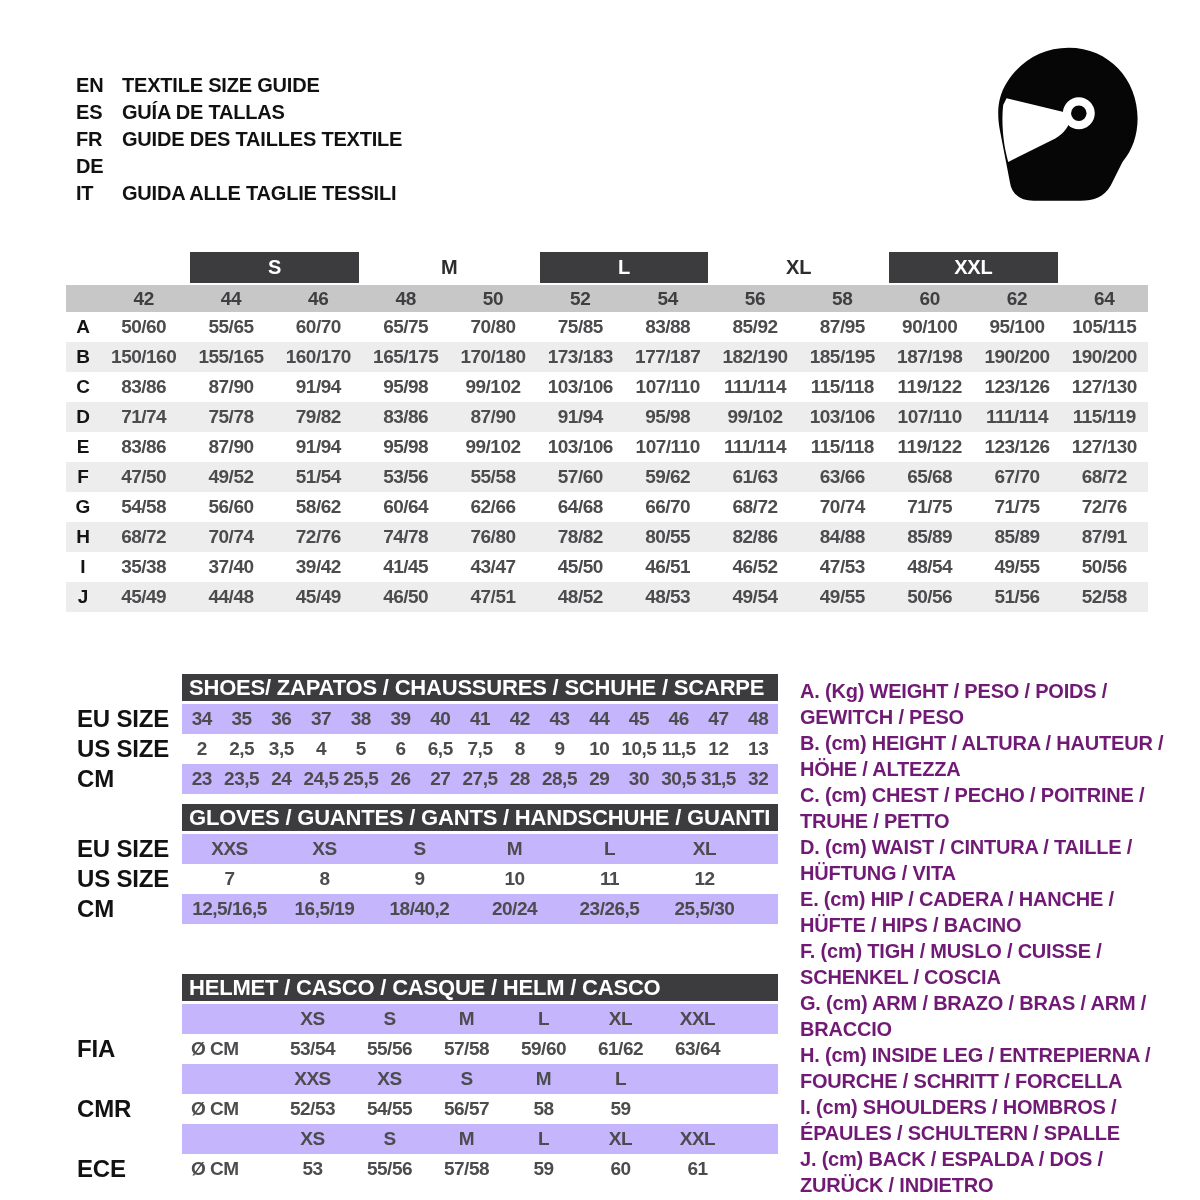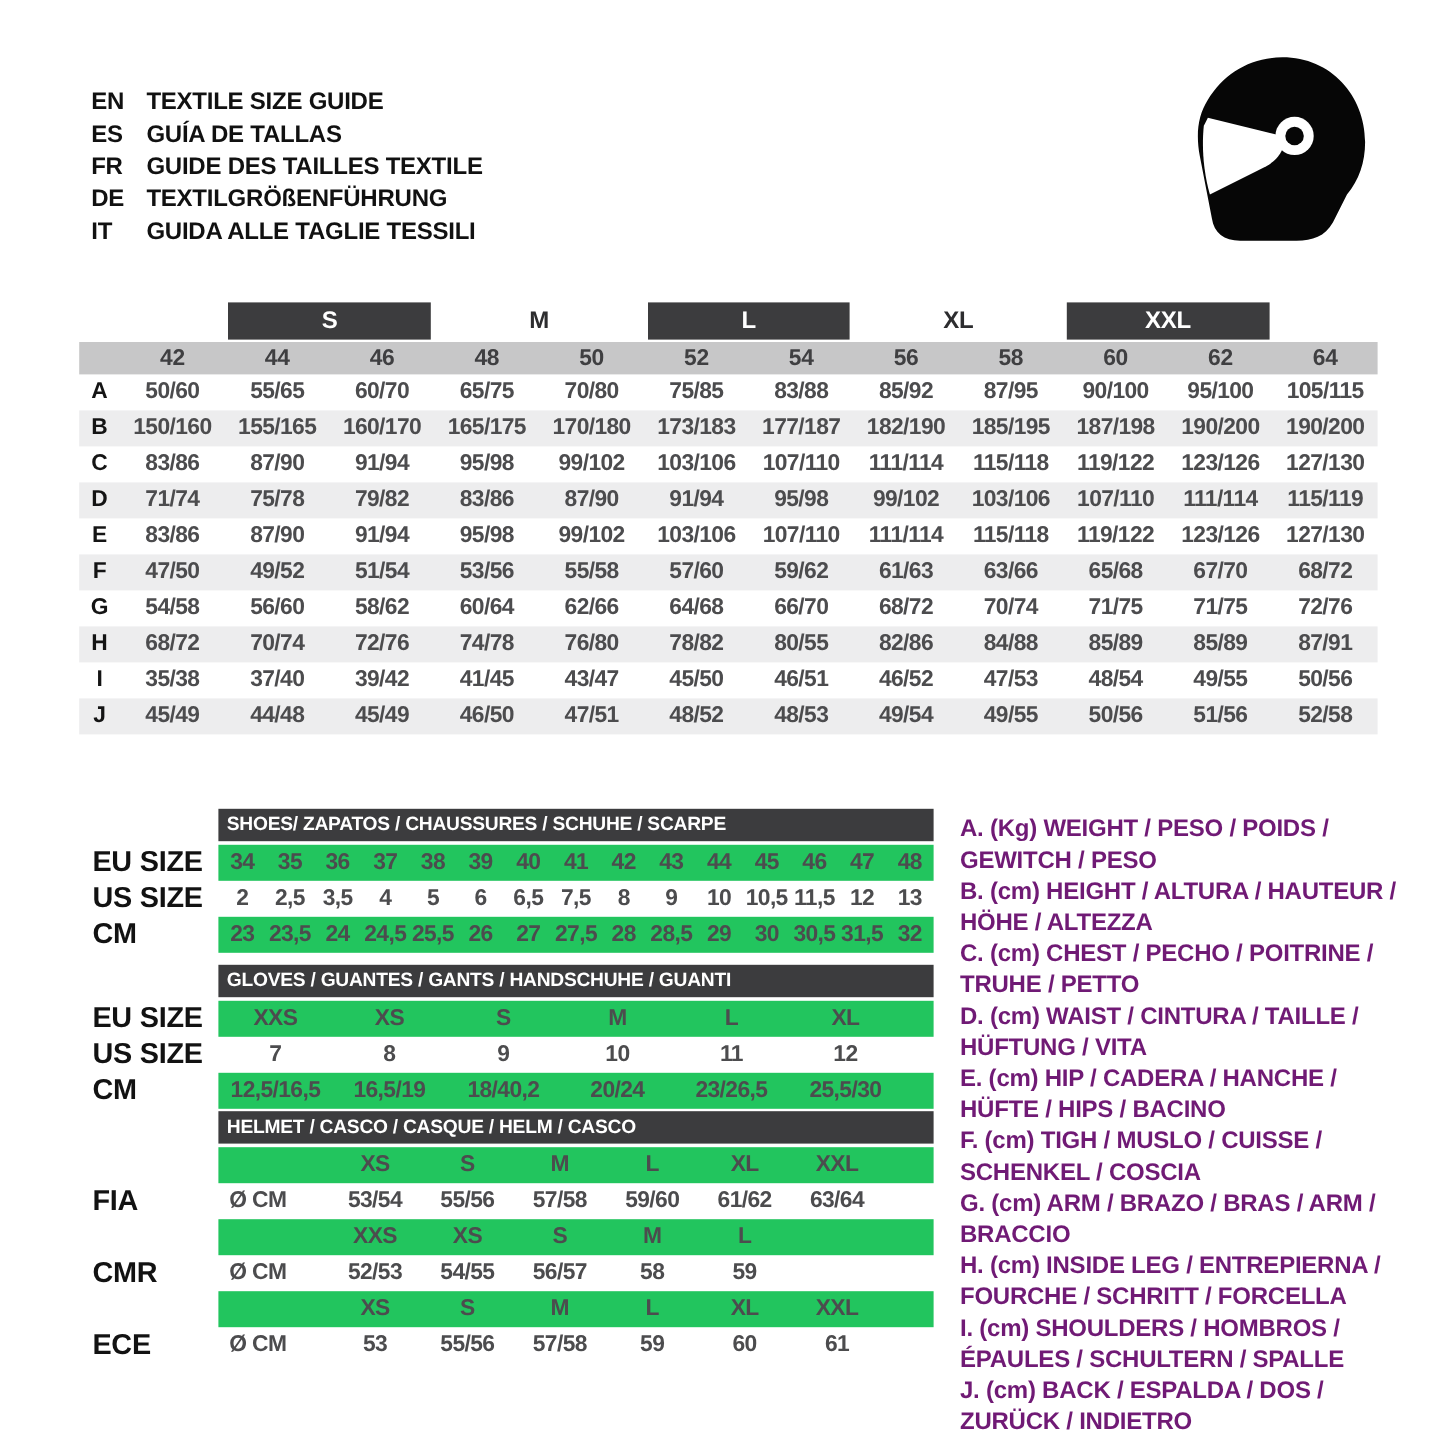--- a/index.html
+++ b/index.html
@@ -22,27 +22,27 @@
   .mt-group.dark{background:#3c3c3e;color:#fff;margin:0 3px;}
   .mt-group.plain{color:#2d2d2f;}
   #mt-band{height:27px;background:#c7c7c8;}
   .mt-num{display:flex;align-items:center;justify-content:center;font-weight:bold;font-size:19px;color:#3f3f41;letter-spacing:-0.3px;}
   .mt-row{height:30px;}
   #mt-rows .mt-row:nth-child(even){background:#ededee;}
   .mt-label{display:flex;align-items:center;justify-content:center;font-weight:bold;font-size:19px;color:#141414;}
   .mt-val{display:flex;align-items:center;justify-content:center;font-weight:bold;font-size:19px;color:#4c4c4e;letter-spacing:-0.5px;white-space:nowrap;}
   
   .sub{position:absolute;left:60px;width:718px;}
-  #shoes-table{top:674px;} #gloves-table{top:804px;} #helmet-table{top:926px;}
-  .sub-title{margin-left:122px;height:27px;background:#3c3c3e;color:#fff;font-weight:bold;font-size:16px;display:flex;align-items:center;padding-left:7px;letter-spacing:-0.2px;white-space:nowrap;text-align:center;}
+  #shoes-table{top:674px;} #gloves-table{top:804px;} #helmet-table{top:974px;}
+  .sub-title{margin-left:122px;height:27px;background:#3c3c3e;color:#fff;font-weight:bold;font-size:22px;display:flex;align-items:center;padding-left:7px;letter-spacing:-0.2px;white-space:nowrap;text-align:center;}
   .sub-body{margin-top:3px;}
   .sub-row{display:flex;height:30px;}
   .sub-label{width:122px;flex:0 0 122px;display:flex;align-items:center;font-weight:bold;font-size:24px;color:#121212;padding-left:17px;box-sizing:border-box;letter-spacing:-0.2px;}
   .sub-content{flex:1;display:grid;align-items:center;}
-  .sub-content.striped{background:#22c55e;}
+  .sub-content.striped{background:#c4b5fd;}
   .cols-shoes{grid-template-columns:repeat(15,1fr);}
   .cols-gloves{grid-template-columns:repeat(6,95px) 1fr;}
   .cols-helmet{grid-template-columns:92px repeat(6,77px) 1fr;}
   .sub-val{display:flex;align-items:center;justify-content:center;font-weight:bold;font-size:19px;color:#4c4c4e;letter-spacing:-0.5px;white-space:nowrap;}
   .sub-val.unit{justify-content:flex-start;padding-left:9px;}
   
   .legend{position:absolute;left:800px;top:678px;width:374px;}
   .legend-item{font-weight:bold;font-size:20px;line-height:26px;color:#701a75;letter-spacing:-0.2px;}
 </style>
 </head>
@@ -56,21 +56,20 @@
     <div class="lang-row">
       <div class="lang-code">ES</div>
       <div class="lang-title">GUÍA DE TALLAS</div>
     </div>
     <div class="lang-row">
       <div class="lang-code">FR</div>
       <div class="lang-title">GUIDE DES TAILLES TEXTILE</div>
     </div>
     <div class="lang-row">
       <div class="lang-code">DE</div>
-      <div class="lang-title">TEXTILGRÖßENFÜHRUNG</div>
     </div>
     <div class="lang-row">
       <div class="lang-code">IT</div>
       <div class="lang-title">GUIDA ALLE TAGLIE TESSILI</div>
     </div>
   </div>
 
 <svg class="helmet-icon" viewBox="0 0 100 100" aria-hidden="true">
   <path fill="#060606" d="M54 7 C 78 7, 95 26, 95 49 C 95 59, 92 68, 86 75 L 79 89 C 75 96, 69 98, 61 98 L 33 98 C 25 98, 20 94, 19 87 L 13 56 C 11 45, 12 36, 17 28 C 25 15, 38 7, 54 7 Z"></path>
   <path fill="#ffffff" d="M15 41 C 14 50, 14.5 63, 18 75 L 46 61 C 53 57, 56 51, 54 46 L 17 37 Z"></path>

